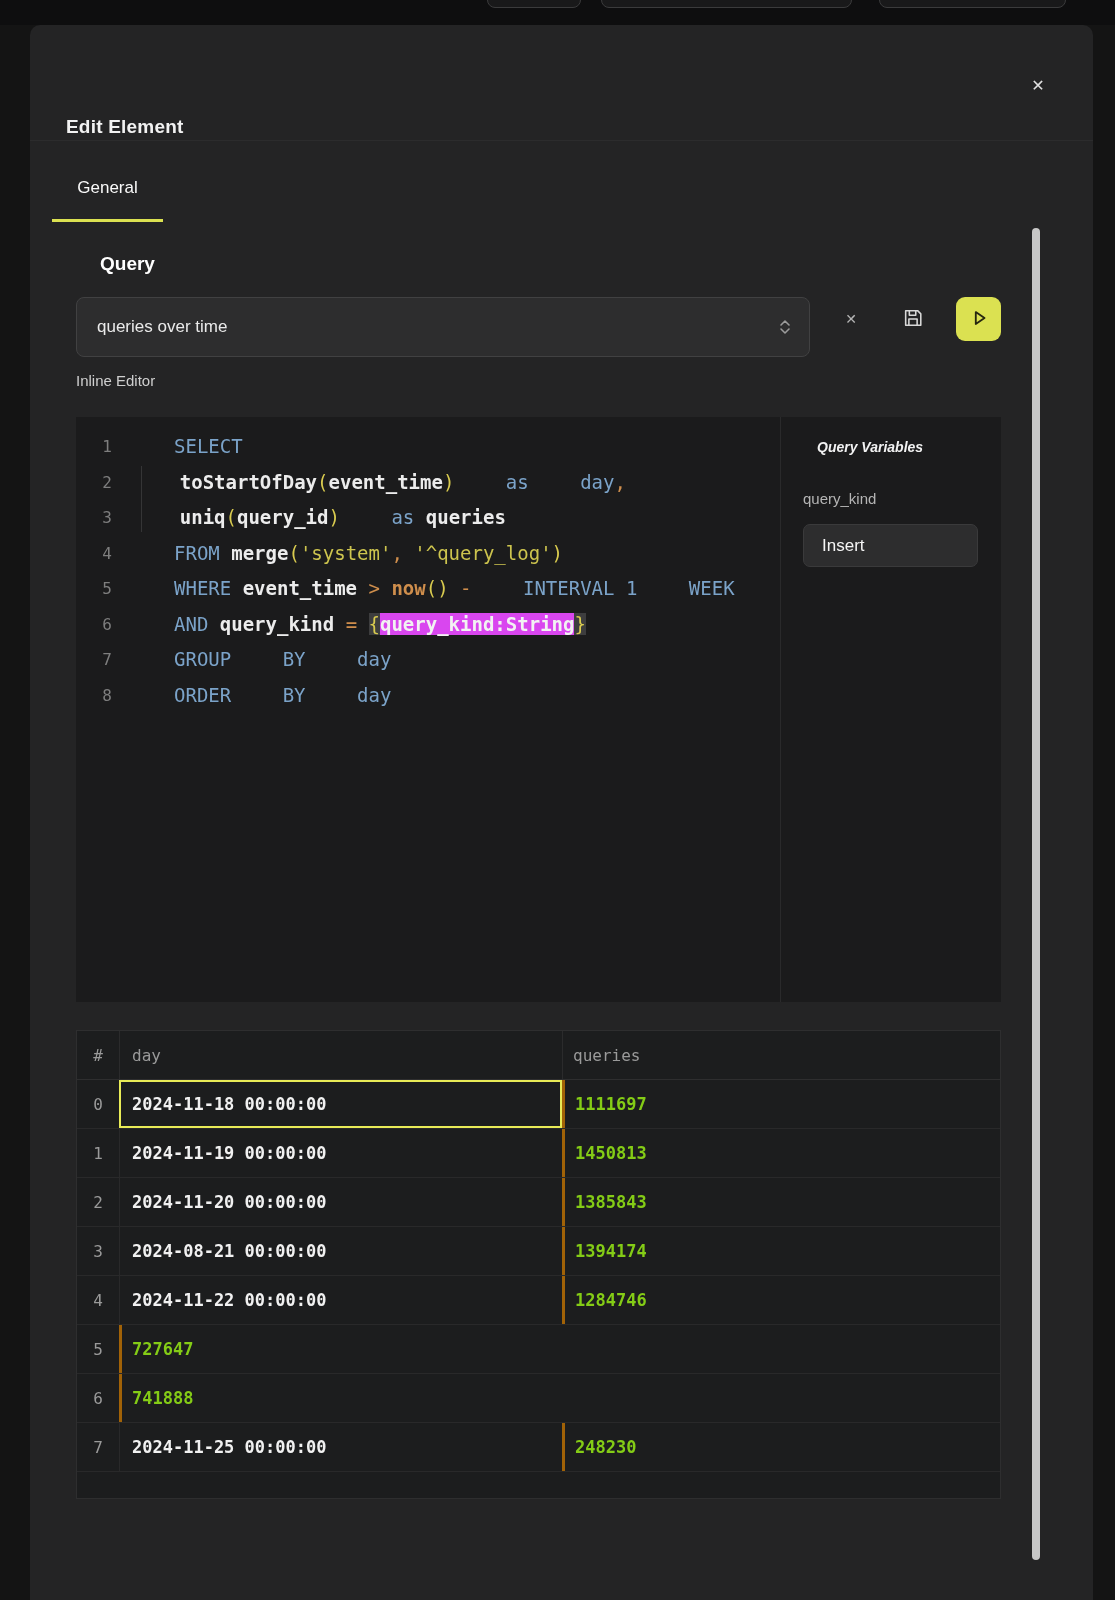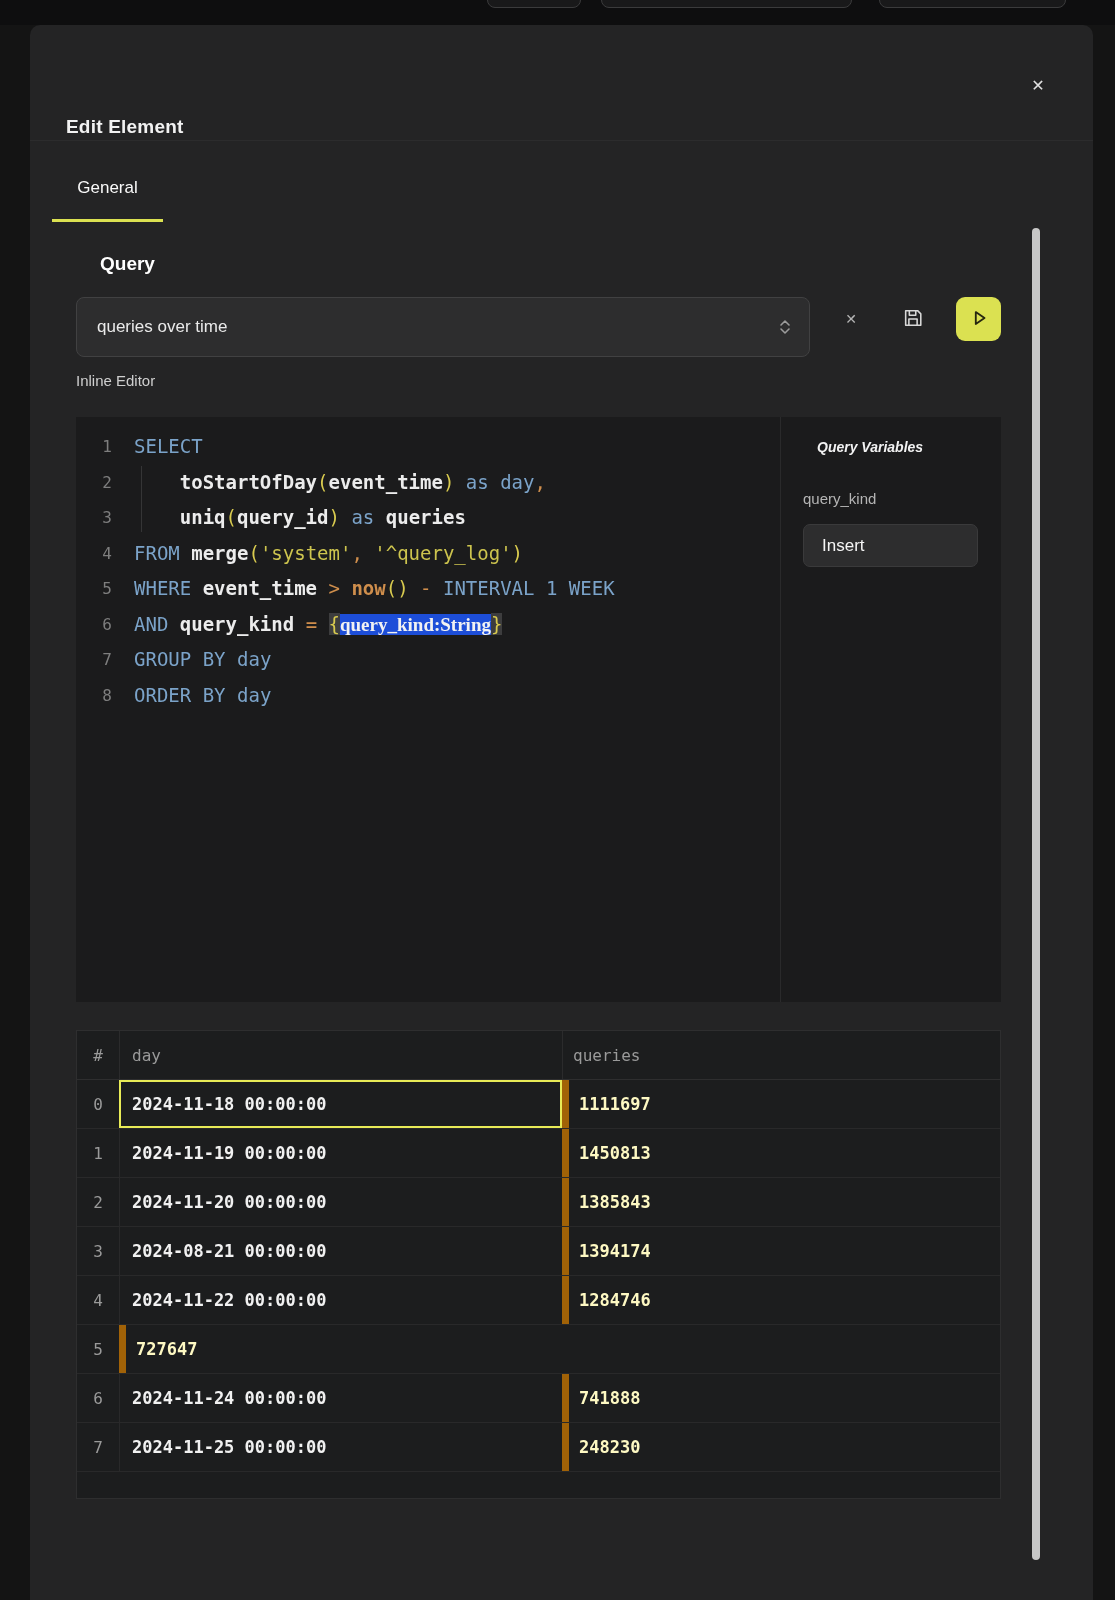--- a/index.html
+++ b/index.html
@@ -126,30 +126,30 @@
     font-size: 15px; color: #b5b5b5;
   }
   .insert-btn {
     position: absolute; left: 22px; top: 107px;
     width: 175px; height: 43px;
     background: #2d2d2e; border: 1px solid #3a3a3b; border-radius: 7px;
     color: #f5f5f5; font-size: 17px; text-align: left; padding-left: 18px;
     cursor: pointer;
   }
 
-  .tok-kw    { color: #7ba3c9; }
+  .tok-kw    { color: #7ba3c9; margin-left: 40px; }
   .tok-id    { color: #ececec; font-weight: 700; }
   .tok-pn    { color: #d9cb4f; }
   .tok-str   { color: #cdc44e; }
   .tok-op    { color: #cf8e4c; }
   .tok-fn    { color: #cf8e4c; font-weight: 700; }
   .tok-num   { color: #7ba3c9; }
   .tok-plain { color: #d6d6d6; }
   .tok-vb    { color: #d9cb4f; background: #3d3d3e; }
-  .tok-vi    { color: #f2f2f2; font-weight: 700; background: #1d4ed8; font-family: Liberation Serif, serif; }
+  .tok-vi    { color: #f2f2f2; font-weight: 700; background: #d946ef; }
 
   .results-table {
     position: absolute; left: 46px; top: 1005px;
     width: 925px;
     background: #1c1d1e;
     border: 1px solid #2e2e2f;
   }
   .thead {
     display: grid; grid-template-columns: 42px 443px 438px;
     height: 49px; align-items: center;
@@ -163,21 +163,21 @@
   .th.c2 { padding-left: 10px; border-left: 1px solid #2b2b2c; }
   .trow {
     display: grid; grid-template-columns: 42px 443px 438px;
     height: 49px; align-items: stretch;
     border-bottom: 1px solid #29292a;
     font-family: "DejaVu Sans Mono", monospace;
   }
   .td { display: flex; align-items: center; }
   .td.c0 { justify-content: center; color: #9a9a9a; font-size: 16px; }
   .td.c1 { padding-left: 12px; color: #f1f1f1; font-size: 17px; font-weight: 700; border-left: 1px solid #29292a; }
-  .td.c2 { padding-left: 10px; color: #fef9c3; font-size: 17px; font-weight: 700; border-left: 7px solid #a16207; text-align: center; }
+  .td.c2 { padding-left: 10px; color: #84cc16; font-size: 17px; font-weight: 700; border-left: 3px solid #a16207; text-align: center; }
   .td.c1.selected { outline: 2px solid var(--selection, #e8eb57); outline-offset: -2px; }
   .table-footer { height: 26px; }
 
   .scrollbar {
     position: absolute; left: 1002px; top: 203px;
     width: 8px; height: 1332px; border-radius: 4px;
     background: #c7c7c7; cursor: pointer;
   }
 </style>
 </head>
@@ -314,21 +314,20 @@
             <div class="td c0">4</div>
             <div class="td c1">2024-11-22 00:00:00</div>
             <div class="td c2">1284746</div>
           </div>
           <div class="trow">
             <div class="td c0">5</div>
             <div class="td c2">727647</div>
           </div>
           <div class="trow">
             <div class="td c0">6</div>
-            <div class="td c1">2024-11-24 00:00:00</div>
             <div class="td c2">741888</div>
           </div>
           <div class="trow">
             <div class="td c0">7</div>
             <div class="td c1">2024-11-25 00:00:00</div>
             <div class="td c2">248230</div>
           </div>
         </div>
       <div class="table-footer"></div>
     </div>

